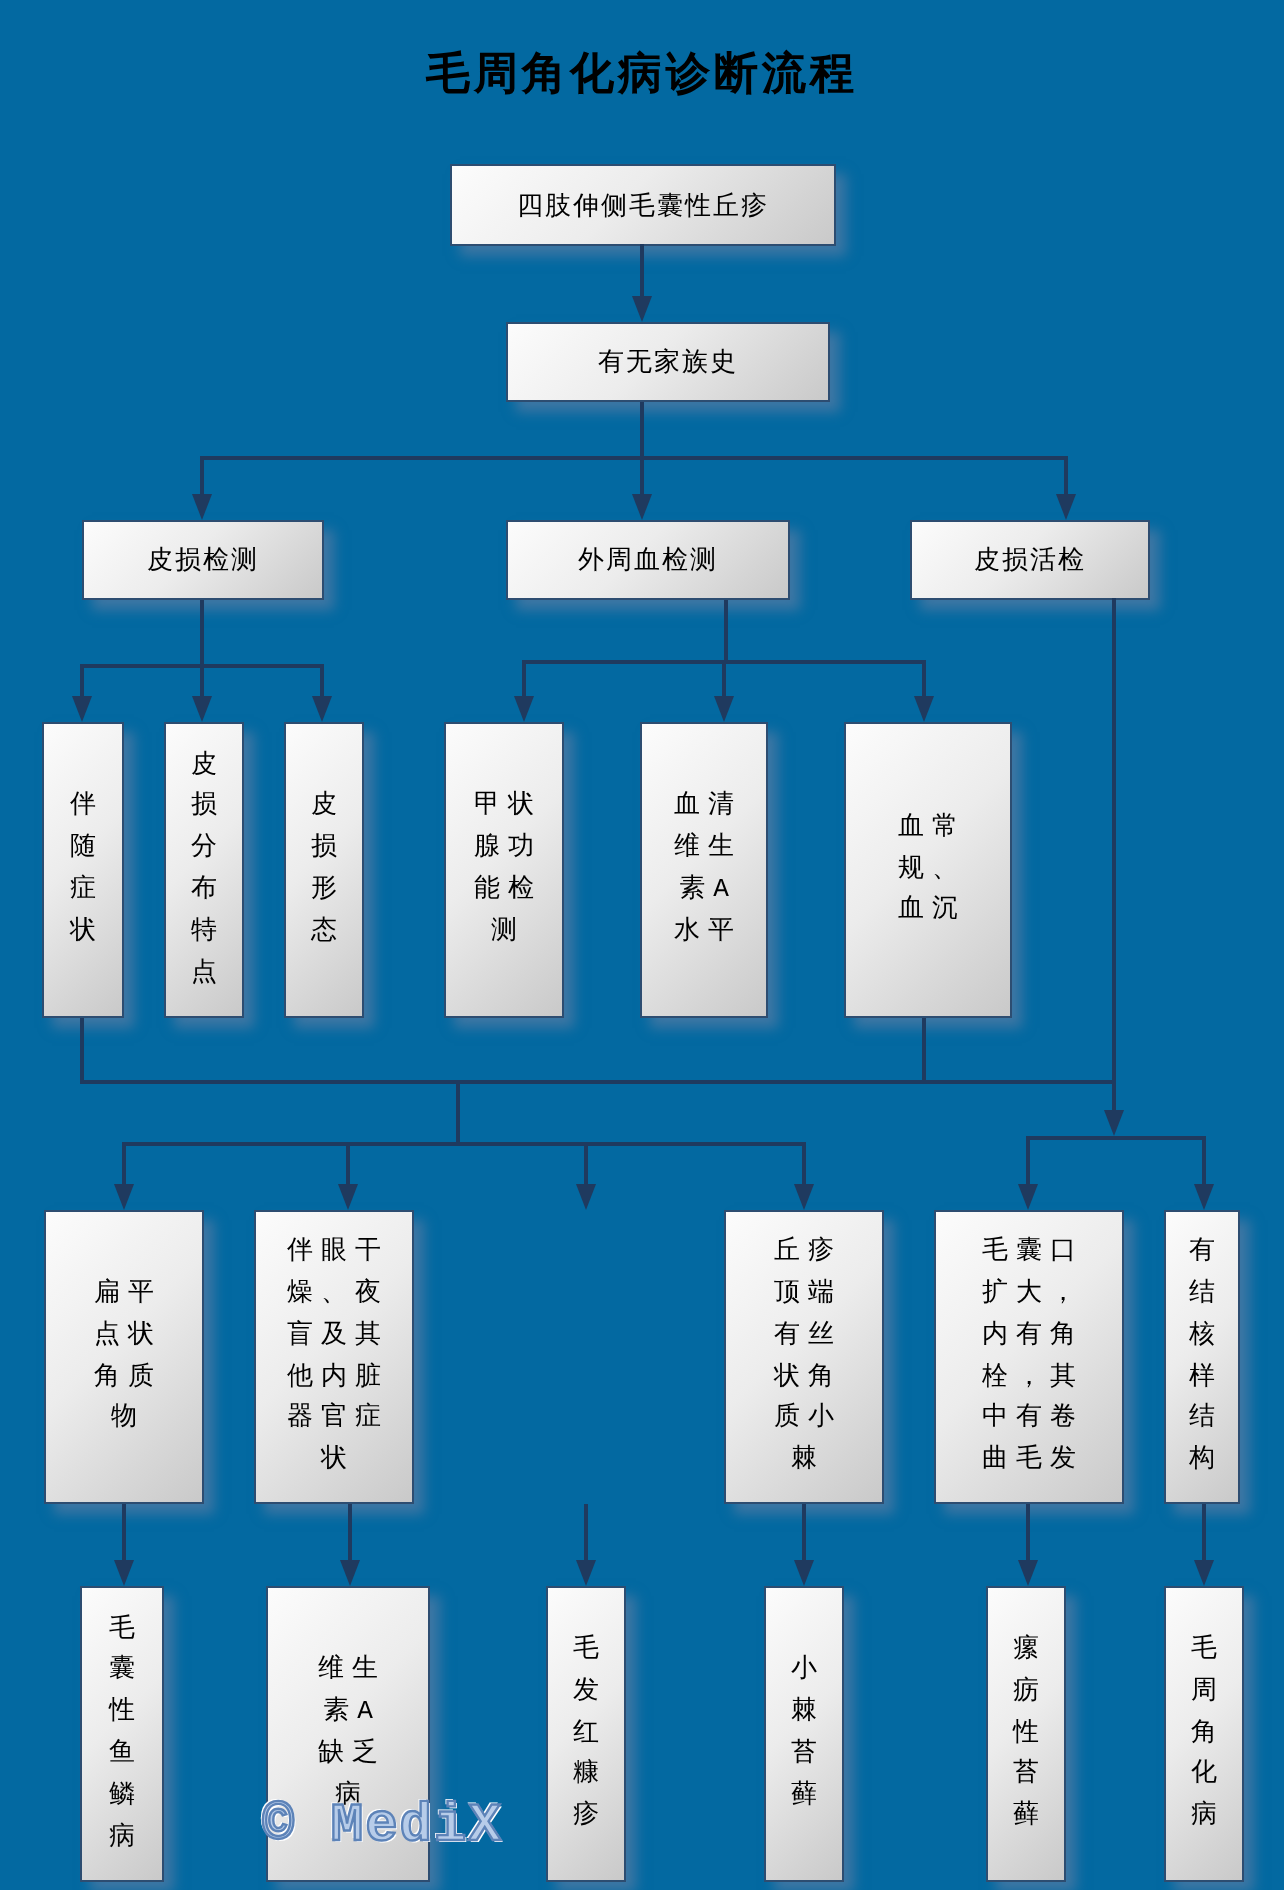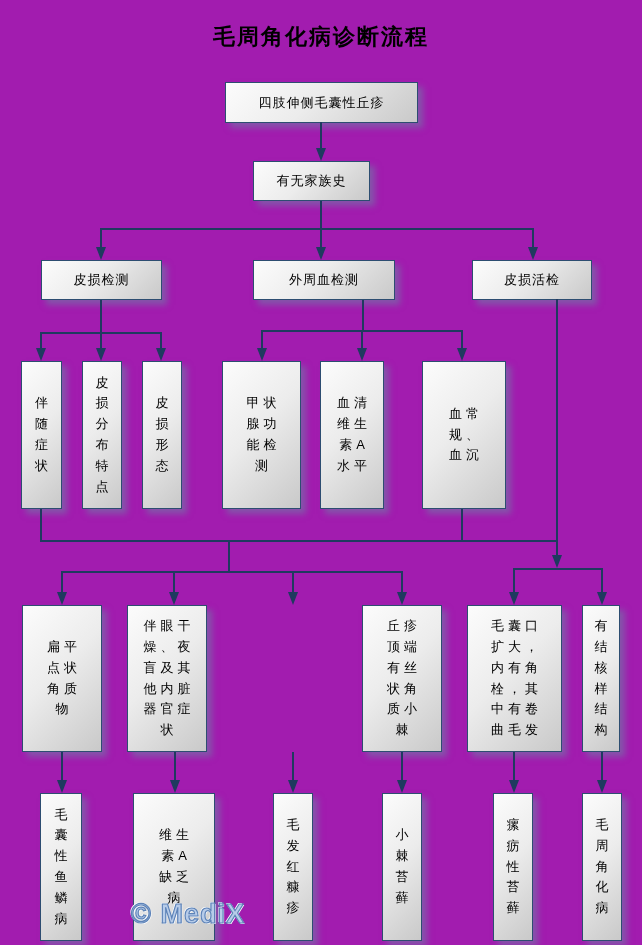--- a/index.html
+++ b/index.html
@@ -1,18 +1,18 @@
 <!DOCTYPE html>
 <html><head>
 <meta charset="utf-8">
 <style>
   html,body{margin:0;padding:0;background:#ffffff;}
   #canvas{
-    position:relative;width:642px;height:945px;background:#a21caf;overflow:hidden;
-    font-family:Liberation Sans, sans-serif;color:#000;
+    position:relative;width:642px;height:945px;background:#0369a1;overflow:hidden;
+    font-family:Liberation Mono, monospace;color:#000;
   }
   #diagram-title{
     position:absolute;left:0;top:22px;width:642px;text-align:center;
     font-size:22px;font-weight:bold;letter-spacing:2px;color:#000;
   }
   .node{
     position:absolute;box-sizing:border-box;
     border:1.5px solid #2d4d71;
     background:linear-gradient(135deg,#fcfcfc 0%,#ececec 45%,#c9c9c9 100%);
     box-shadow:5px 5px 6px rgba(110,130,165,0.55);
@@ -38,30 +38,30 @@
 </head>
 <body>
 
 <div id="canvas">
 
   <div id="diagram-title">毛周角化病诊断流程</div>
 
   <div class="node hnode" style="left:225px;top:82px;width:193px;height:41px">
       <span class="txt">四肢伸侧毛囊性丘疹</span>
     </div>
-  <div class="node hnode" style="left:253px;top:161px;width:117px;height:40px">
+  <div class="node hnode" style="left:253px;top:161px;width:162px;height:40px">
       <span class="txt">有无家族史</span>
     </div>
   <div class="node hnode" style="left:253px;top:260px;width:142px;height:40px">
       <span class="txt">外周血检测</span>
     </div>
   <div class="node hnode" style="left:41px;top:260px;width:121px;height:40px">
       <span class="txt">皮损检测</span>
     </div>
-  <div class="node hnode" style="left:472px;top:260px;width:120px;height:40px">
+  <div class="node hnode" style="left:455px;top:260px;width:120px;height:40px">
       <span class="txt">皮损活检</span>
     </div>
 
   <div class="node vnode" style="left:21px;top:361px;width:41px;height:148px">
       <span class="txt">伴
 随
 症
 状</span>
     </div>
   <div class="node vnode" style="left:82px;top:361px;width:40px;height:148px">
@@ -71,21 +71,21 @@
 布
 特
 点</span>
     </div>
   <div class="node vnode" style="left:142px;top:361px;width:40px;height:148px">
       <span class="txt">皮
 损
 形
 态</span>
     </div>
-  <div class="node vnode" style="left:222px;top:361px;width:79px;height:148px">
+  <div class="node vnode" style="left:222px;top:361px;width:60px;height:148px">
       <span class="txt">甲状
 腺功
 能检
 测</span>
     </div>
   <div class="node vnode" style="left:320px;top:361px;width:64px;height:148px">
       <span class="txt">血清
 维生
 素A
 水平</span>

